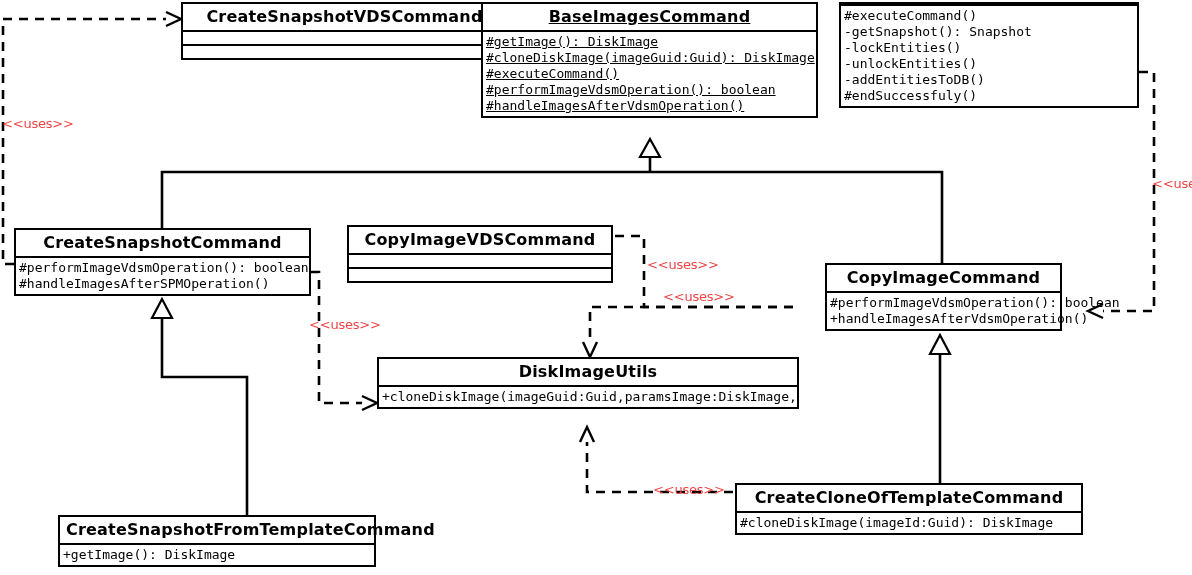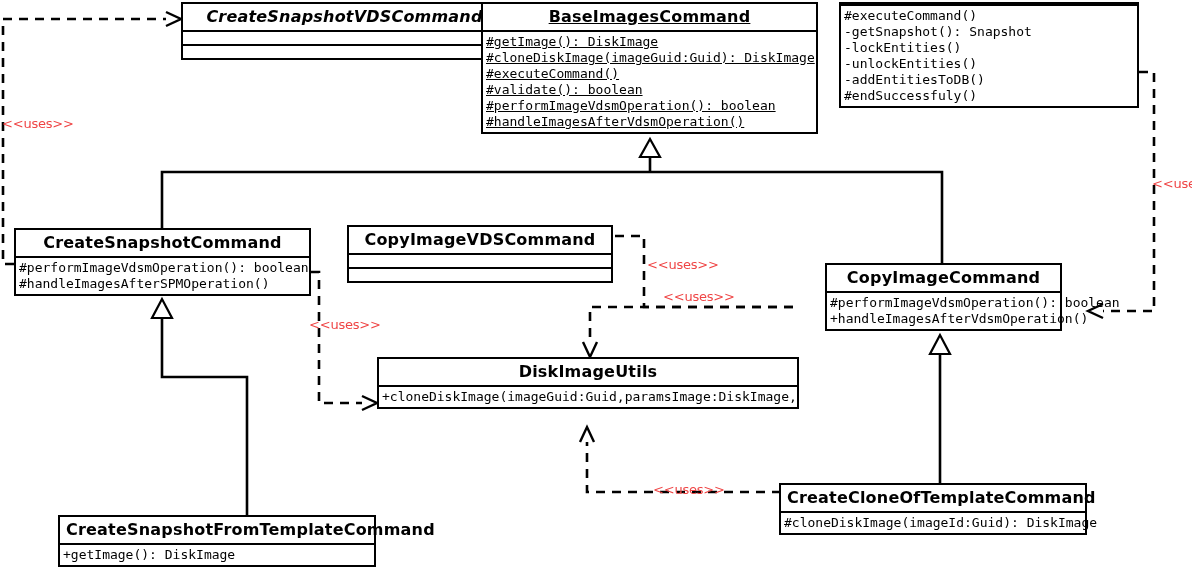--- a/index.html
+++ b/index.html
@@ -111,36 +111,35 @@
       <path d="M781,492 L587,492 L587,442" fill="none" stroke="#000" stroke-width="2.6" stroke-dasharray="9 7"></path>
       <path d="M580,442 L587,427 L594,442" fill="none" stroke="#000" stroke-width="2.4"></path>
     </g>
 
     <g>
       <path d="M1139,72 L1154,72 L1154,311 L1103,311" fill="none" stroke="#000" stroke-width="2.6" stroke-dasharray="9 7"></path>
       <path d="M1103,304 L1088,311 L1103,318" fill="none" stroke="#000" stroke-width="2.4"></path>
     </g>
   </svg>
 
-  <div class="uml-class" style="left:181px; top:2px; width:327px;font-style:italic;">
+  <div class="uml-class" style="left:181px; top:2px; width:327px;">
     <div class="uml-name">CreateSnapshotVDSCommand</div>
     <div class="uml-sep"></div>
     <div class="uml-members uml-empty-compartment"></div>
     <div class="uml-sep"></div>
     <div class="uml-members uml-empty-compartment"></div>
   </div>
 
   <div class="uml-class" style="left:481px; top:2px; width:337px;text-decoration:underline;">
     <div class="uml-name">BaseImagesCommand</div>
     <div class="uml-sep"></div>
     <div class="uml-members">
       <div class="uml-member">#getImage(): DiskImage</div>
       <div class="uml-member">#cloneDiskImage(imageGuid:Guid): DiskImage</div>
       <div class="uml-member">#executeCommand()</div>
-      <div class="uml-member">#validate(): boolean</div>
       <div class="uml-member">#performImageVdsmOperation(): boolean</div>
       <div class="uml-member">#handleImagesAfterVdsmOperation()</div>
     </div>
   </div>
 
   <div class="uml-class" style="left:839px; top:2px; width:300px;">
     <div class="uml-sep"></div>
     <div class="uml-members">
       <div class="uml-member">#executeCommand()</div>
       <div class="uml-member">-getSnapshot(): Snapshot</div>
@@ -178,21 +177,21 @@
   </div>
 
   <div class="uml-class" style="left:377px; top:357px; width:422px;">
     <div class="uml-name">DiskImageUtils</div>
     <div class="uml-sep"></div>
     <div class="uml-members">
       <div class="uml-member">+cloneDiskImage(imageGuid:Guid,paramsImage:DiskImage,</div>
     </div>
   </div>
 
-  <div class="uml-class" style="left:779px; top:483px; width:308px;">
+  <div class="uml-class" style="left:735px; top:483px; width:348px;">
     <div class="uml-name">CreateCloneOfTemplateCommand</div>
     <div class="uml-sep"></div>
     <div class="uml-members">
       <div class="uml-member">#cloneDiskImage(imageId:Guid): DiskImage</div>
     </div>
   </div>
 
   <div class="uml-class" style="left:58px; top:515px; width:318px;">
     <div class="uml-name">CreateSnapshotFromTemplateCommand</div>
     <div class="uml-sep"></div>

